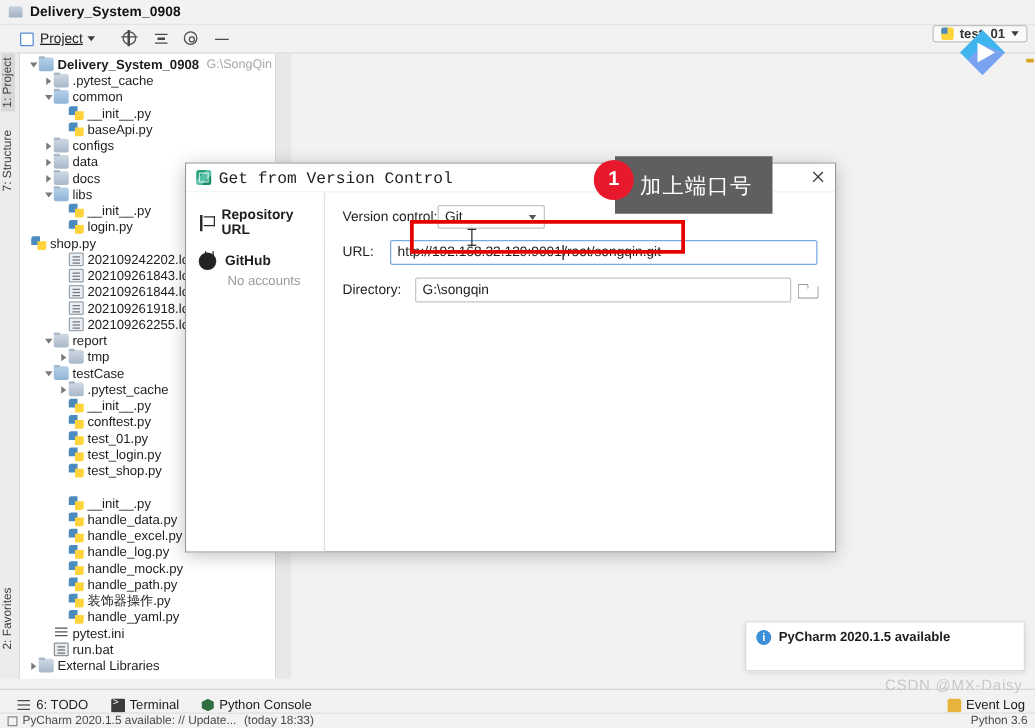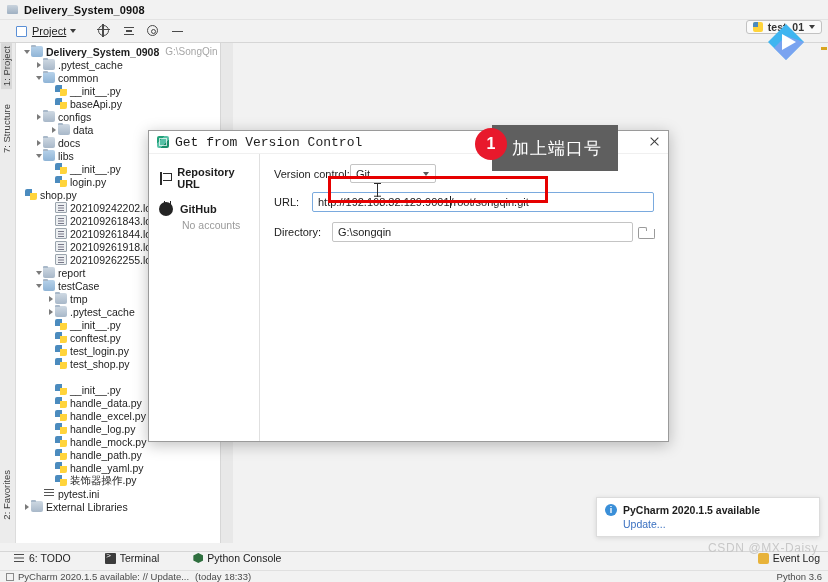--- a/index.html
+++ b/index.html
@@ -343,21 +343,21 @@
     width:12px;height:12px;border-radius:50%;background:#3a8fd8;color:#fff;
     font-size:9px; display:flex;align-items:center;justify-content:center; font-weight:bold;
   }
   .balloon .t { font-size: 10.5px; font-weight: bold; color:#1d1d1d;}
   .balloon .u { font-size: 10.5px; color:#3a70c0; margin-left: 18px; margin-top:2px; cursor:pointer;}
 
   
   .bottombar {
     position:absolute; left:0; right:0; bottom: 12px; height: 19px;
     background:#f2f2f2; border-top: 1px solid #d6d6d6;
-    display:flex; align-items:flex-start; gap: 34px; padding-left: 14px;
+    display:flex; align-items:flex-end; gap: 18px; padding-left: 14px;
   }
   .bb-item { display:flex; align-items:center; gap: 4px; font-size: 10.5px; color:#1d1d1d; cursor:pointer;}
   .bb-ico { width: 11px; height: 11px; position: relative;}
   .ic-todo:before{
     content:''; position:absolute; left:0;top:1px;width:10px;height:1.2px;background:#4a4a4a;
     box-shadow: 0 3.5px 0 #4a4a4a, 0 7px 0 #4a4a4a;
   }
   .ic-term { background:#3c3c3c; border-radius:1px;}
   .ic-term:after{content:'>';position:absolute;left:1.5px;top:-2px;color:#fff;font-size:8px;}
   .ic-console {
@@ -485,21 +485,21 @@
         <span class="ic ic-py"></span>
         <span class="lbl">baseApi.py</span>
       </div>
       <div class="row" style="padding-left: 18px;">
         <span class="arrow right">
           <i></i>
         </span>
         <span class="ic ic-folder"></span>
         <span class="lbl">configs</span>
       </div>
-      <div class="row" style="padding-left: 33px;">
+      <div class="row" style="padding-left: 18px;">
         <span class="arrow right">
           <i></i>
         </span>
         <span class="ic ic-folder"></span>
         <span class="lbl">data</span>
       </div>
       <div class="row" style="padding-left: 18px;">
         <span class="arrow right">
           <i></i>
         </span>
@@ -553,50 +553,55 @@
         <span class="ic ic-log"></span>
         <span class="lbl">202109262255.log</span>
       </div>
       <div class="row" style="padding-left: 18px;">
         <span class="arrow down">
           <i></i>
         </span>
         <span class="ic ic-folder"></span>
         <span class="lbl">report</span>
       </div>
+      <div class="row" style="padding-left: 30px;">
+        <span class="arrow right">
+          <i></i>
+        </span>
+        <span class="ic ic-folder"></span>
+        <span class="lbl">tmp</span>
+      </div>
       <div class="row" style="padding-left: 18px;">
         <span class="arrow down">
           <i></i>
         </span>
         <span class="ic ic-folder blue"></span>
         <span class="lbl">testCase</span>
       </div>
       <div class="row" style="padding-left: 30px;">
         <span class="arrow right">
           <i></i>
         </span>
         <span class="ic ic-folder"></span>
-        <span class="lbl">tmp</span>
-      </div>
-      <div class="row" style="padding-left: 30px;">
-        <span class="arrow right">
-          <i></i>
-        </span>
-        <span class="ic ic-folder"></span>
         <span class="lbl">.pytest_cache</span>
       </div>
       <div class="row" style="padding-left: 30px;">
         <span class="arrow "></span>
         <span class="ic ic-py"></span>
         <span class="lbl">__init__.py</span>
       </div>
       <div class="row" style="padding-left: 30px;">
         <span class="arrow "></span>
         <span class="ic ic-py"></span>
         <span class="lbl">conftest.py</span>
+      </div>
+      <div class="row" style="padding-left: 30px;">
+        <span class="arrow "></span>
+        <span class="ic ic-py"></span>
+        <span class="lbl">test_01.py</span>
       </div>
       <div class="row" style="padding-left: 30px;">
         <span class="arrow "></span>
         <span class="ic ic-py"></span>
         <span class="lbl">test_login.py</span>
       </div>
       <div class="row" style="padding-left: 30px;">
         <span class="arrow "></span>
         <span class="ic ic-py"></span>
         <span class="lbl">test_shop.py</span>
@@ -634,31 +639,36 @@
         <span class="lbl">handle_mock.py</span>
       </div>
       <div class="row" style="padding-left: 30px;">
         <span class="arrow "></span>
         <span class="ic ic-py"></span>
         <span class="lbl">handle_path.py</span>
       </div>
       <div class="row" style="padding-left: 30px;">
         <span class="arrow "></span>
         <span class="ic ic-py"></span>
+        <span class="lbl">装饰器操作.py</span>
+      </div>
+      <div class="row" style="padding-left: 30px;">
+        <span class="arrow "></span>
+        <span class="ic ic-py"></span>
         <span class="lbl">handle_yaml.py</span>
-      </div>
-      <div class="row" style="padding-left: 30px;">
-        <span class="arrow "></span>
-        <span class="ic ic-py"></span>
-        <span class="lbl">装饰器操作.py</span>
       </div>
       <div class="row" style="padding-left: 18px;">
         <span class="arrow "></span>
         <span class="ic ic-ini"></span>
         <span class="lbl">pytest.ini</span>
+      </div>
+      <div class="row" style="padding-left: 18px;">
+        <span class="arrow "></span>
+        <span class="ic ic-bat"></span>
+        <span class="lbl">run.bat</span>
       </div>
       <div class="row" style="padding-left: 6px;">
         <span class="arrow right">
           <i></i>
         </span>
         <span class="ic ic-folder"></span>
         <span class="lbl">External Libraries</span>
       </div>
     </div>
 
@@ -721,21 +731,20 @@
   <div class="badge-1">1</div>
   <div class="callout">
     <div class="bubble">加上端口号</div>
   </div>
 
   <div class="balloon">
     <div class="line1">
       <span class="info-ico">i</span>
       <span class="t">PyCharm 2020.1.5 available</span>
     </div>
-    <div class="u">Update...</div>
   </div>
 
   <div class="bottombar">
     <div class="bb-item">
       <span class="bb-ico ic-todo"></span>
       <span>6: TODO</span>
     </div>
     <div class="bb-item">
       <span class="bb-ico ic-term"></span>
       <span>Terminal</span>

